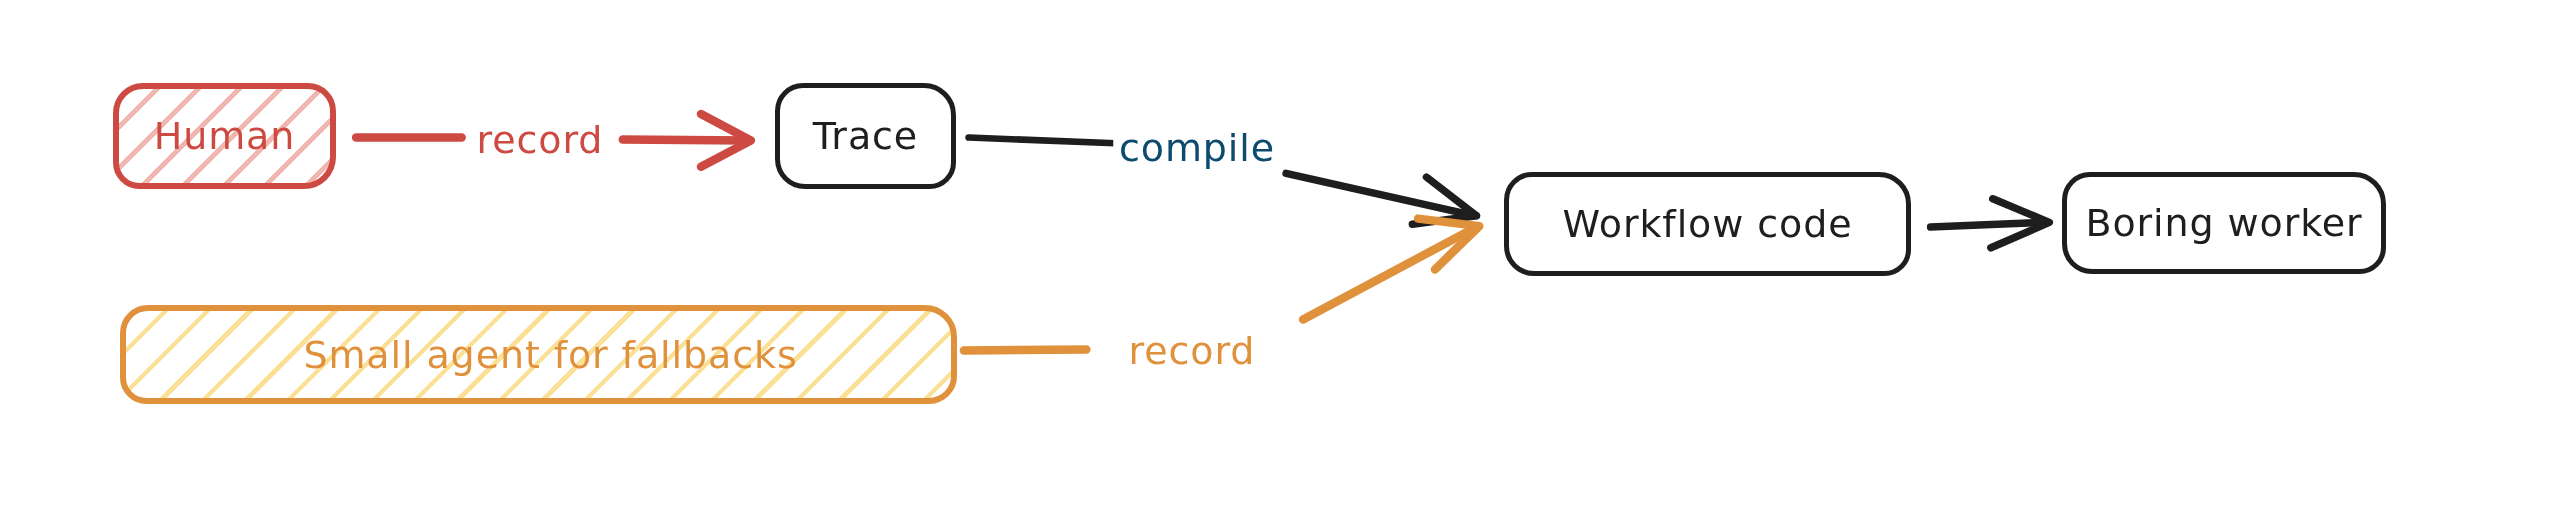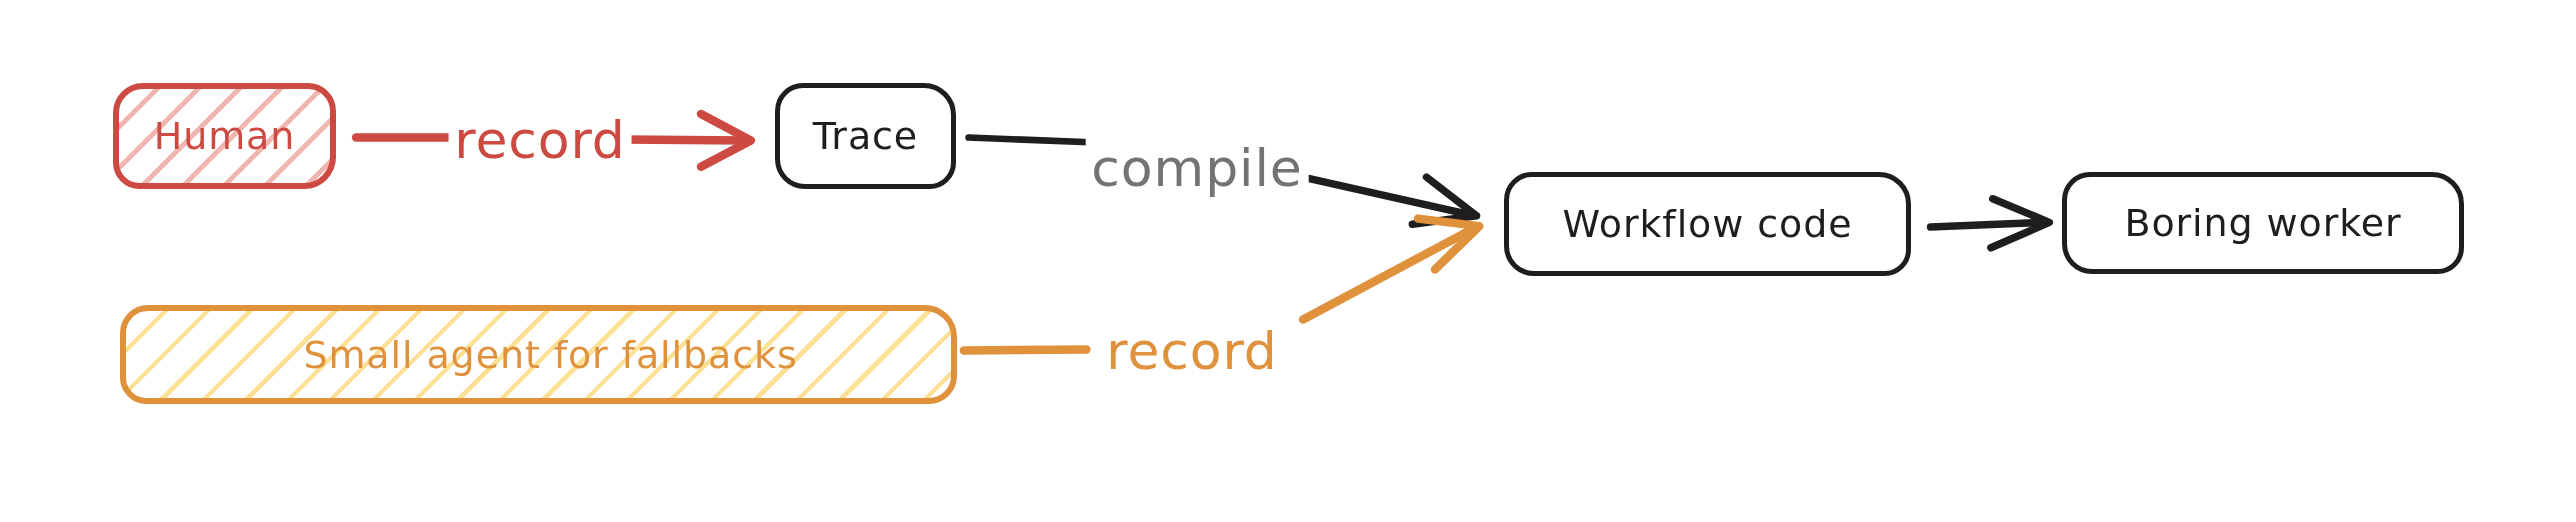--- a/index.html
+++ b/index.html
@@ -57,29 +57,29 @@
     color: #e0913c;
     background:
       repeating-linear-gradient(135deg,
         rgba(0,0,0,0) 0px, rgba(0,0,0,0) 25.5px,
         #fbe096 25.5px, #fbe096 30px);
     padding-left: 24px;
   }
   .edge-label {
     position: absolute;
     transform: translate(-50%, -50%);
-    font-size: 52px;
+    font-size: 38px;
     letter-spacing: 0.9px;
     white-space: nowrap;
     background: #ffffff;
     padding: 0 5.7px;
     text-align: right;
   }
   .edge-label-red    { color: #cd4a42; }
-  .edge-label-black  { color: #737373; margin-top: 20px; }
+  .edge-label-black  { color: #0c4a6e; }
   .edge-label-orange { color: #e0913c; }
 
   .stroke-red    { stroke: #cd4a42; }
   .stroke-black  { stroke: #1e1e1e; }
   .stroke-orange { stroke: #e0913c; }
   .edge-path {
     fill: none;
     stroke-linecap: round;
     stroke-linejoin: round;
   }
@@ -120,21 +120,21 @@
   </div>
 
   <div class="node node-black" style="left:1504px; top:172px; width:407px; height:104px;">
     <span class="node-label">Workflow code</span>
   </div>
 
   <div class="node node-black" style="left:775px; top:83px; width:181px; height:106px;">
     <span class="node-label">Trace</span>
   </div>
 
-  <div class="node node-black" style="left:2062px; top:172px; width:402px; height:102px;text-align:right;">
+  <div class="node node-black" style="left:2062px; top:172px; width:324px; height:102px;text-align:right;">
     <span class="node-label">Boring worker</span>
   </div>
 
   <div class="node node-orange" style="left:120px; top:305px; width:837px; height:99px;">
     <span class="node-label">Small agent for fallbacks</span>
   </div>
 
   <div class="edge-label edge-label-red" style="left:540px; top:140px;">record</div>
 
   <div class="edge-label edge-label-black" style="left:1197px; top:148px;">compile</div>

